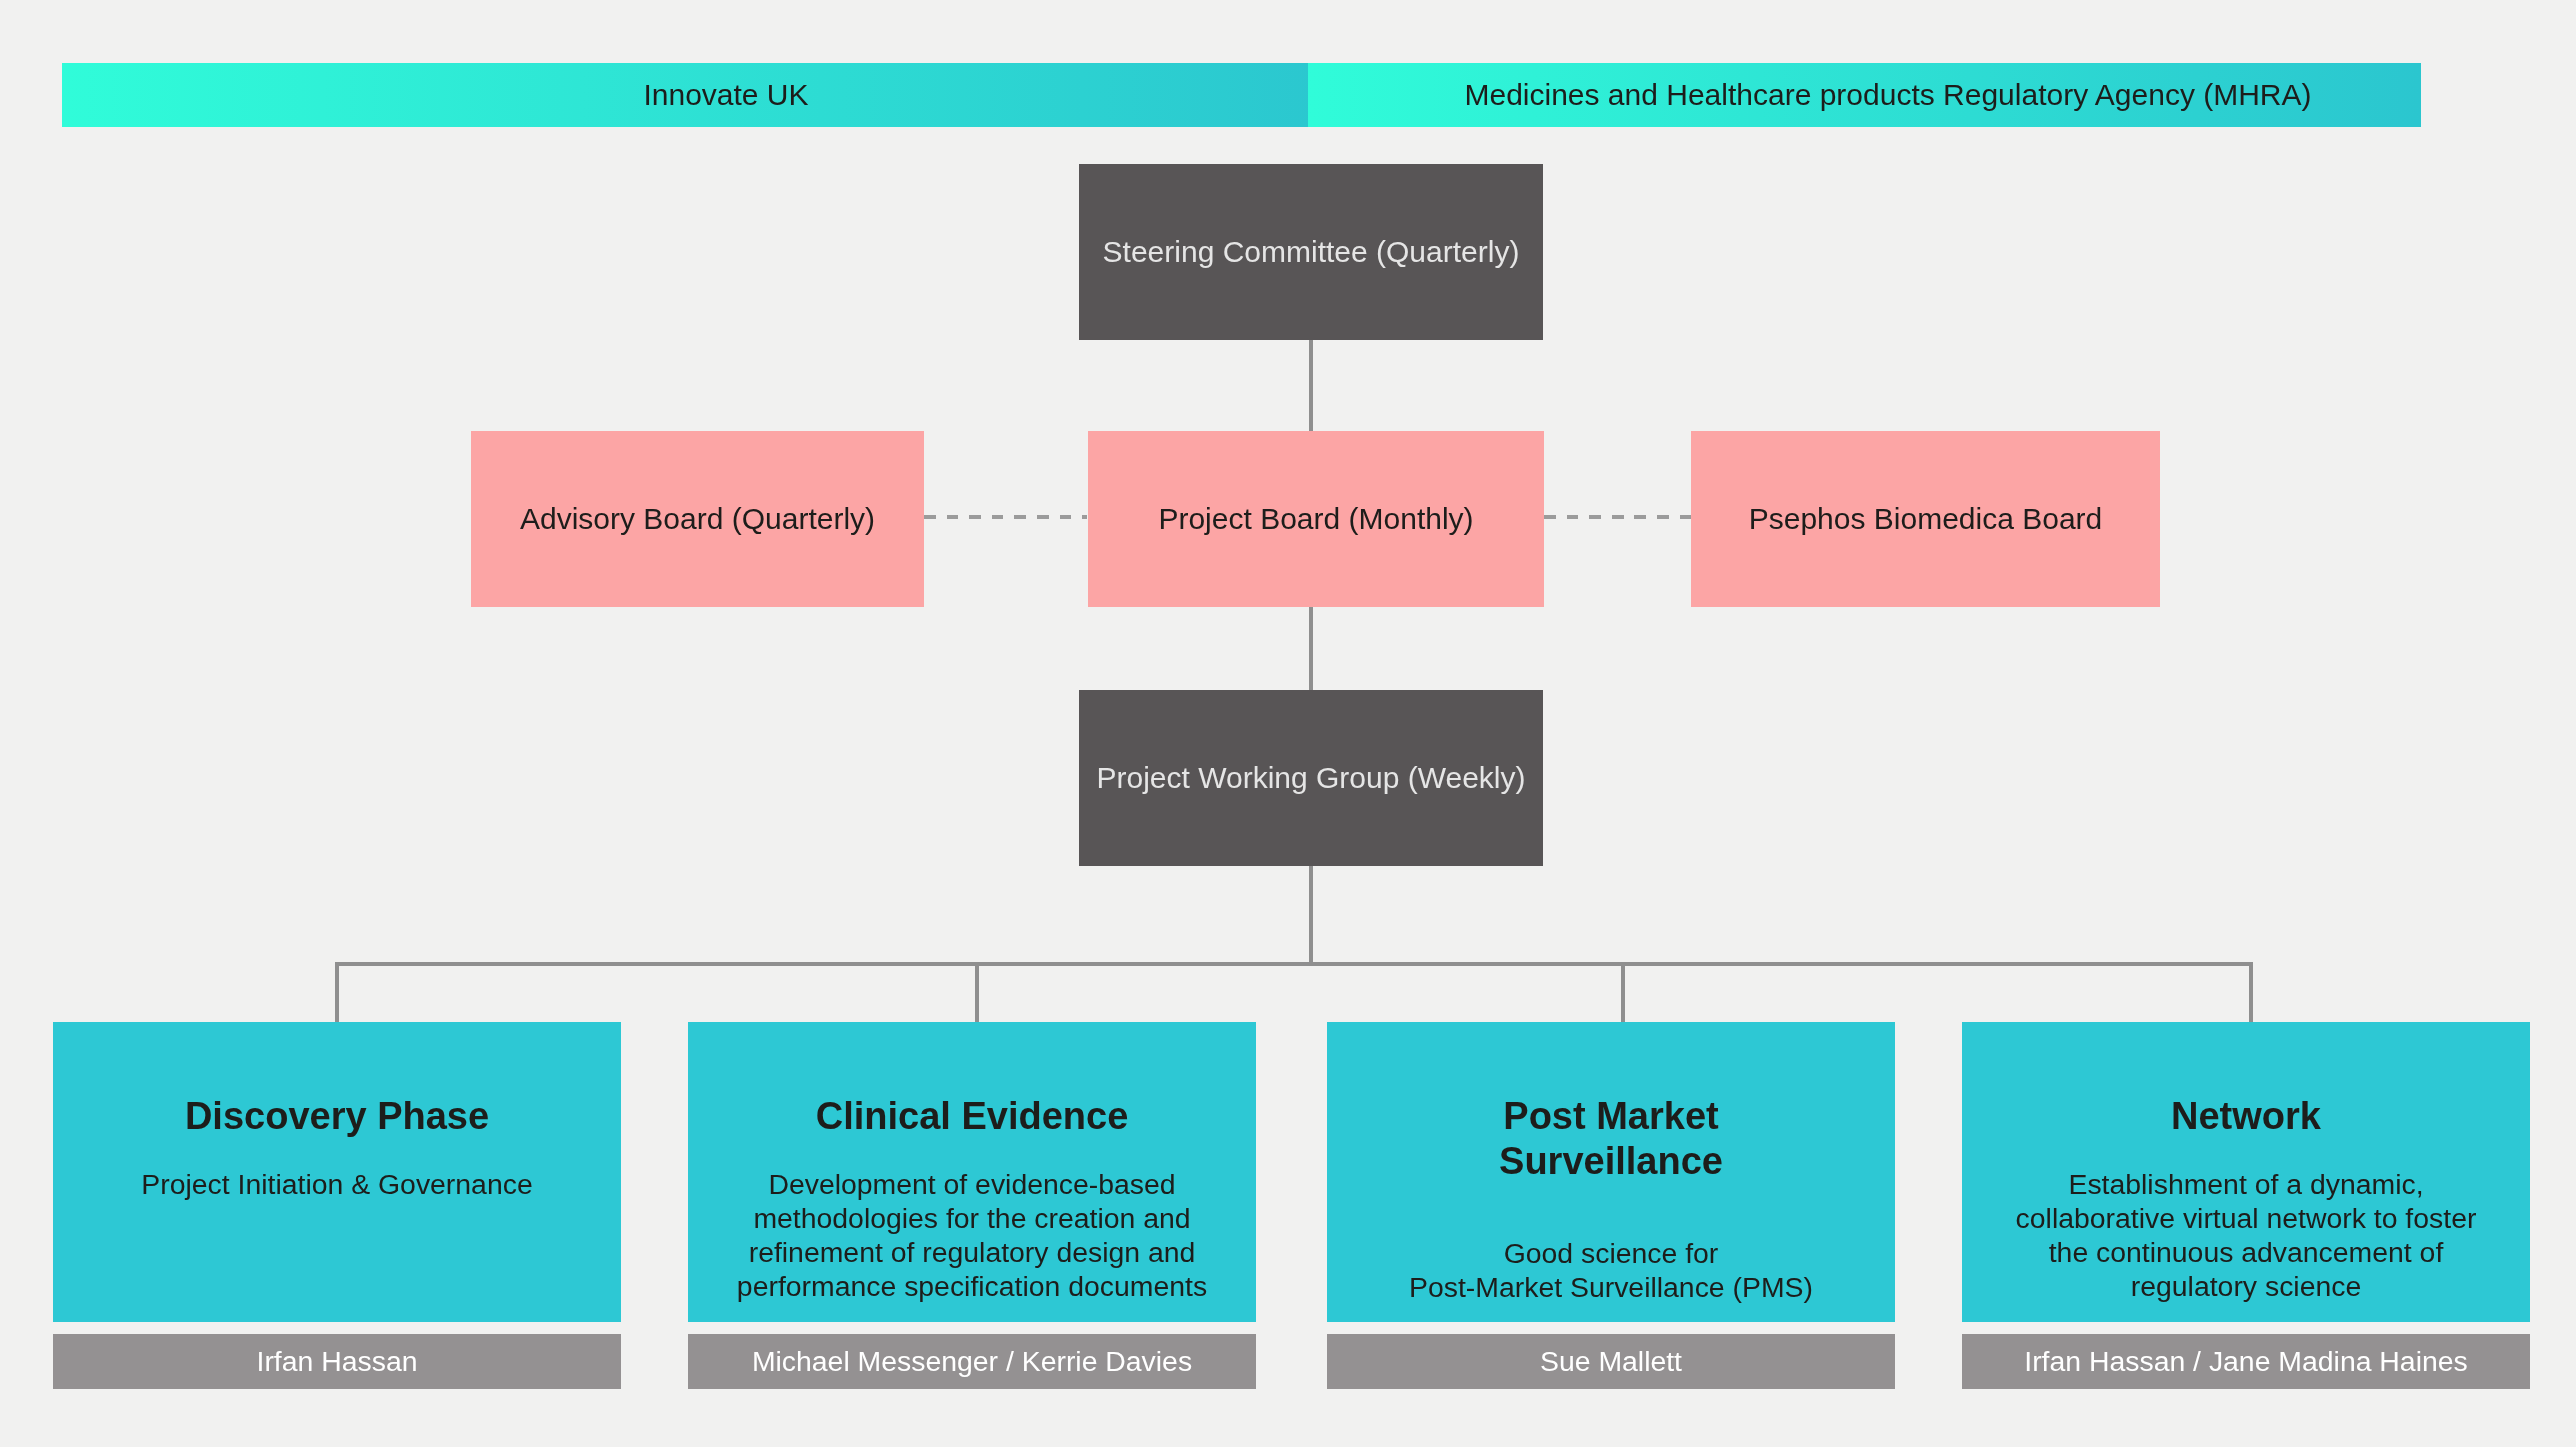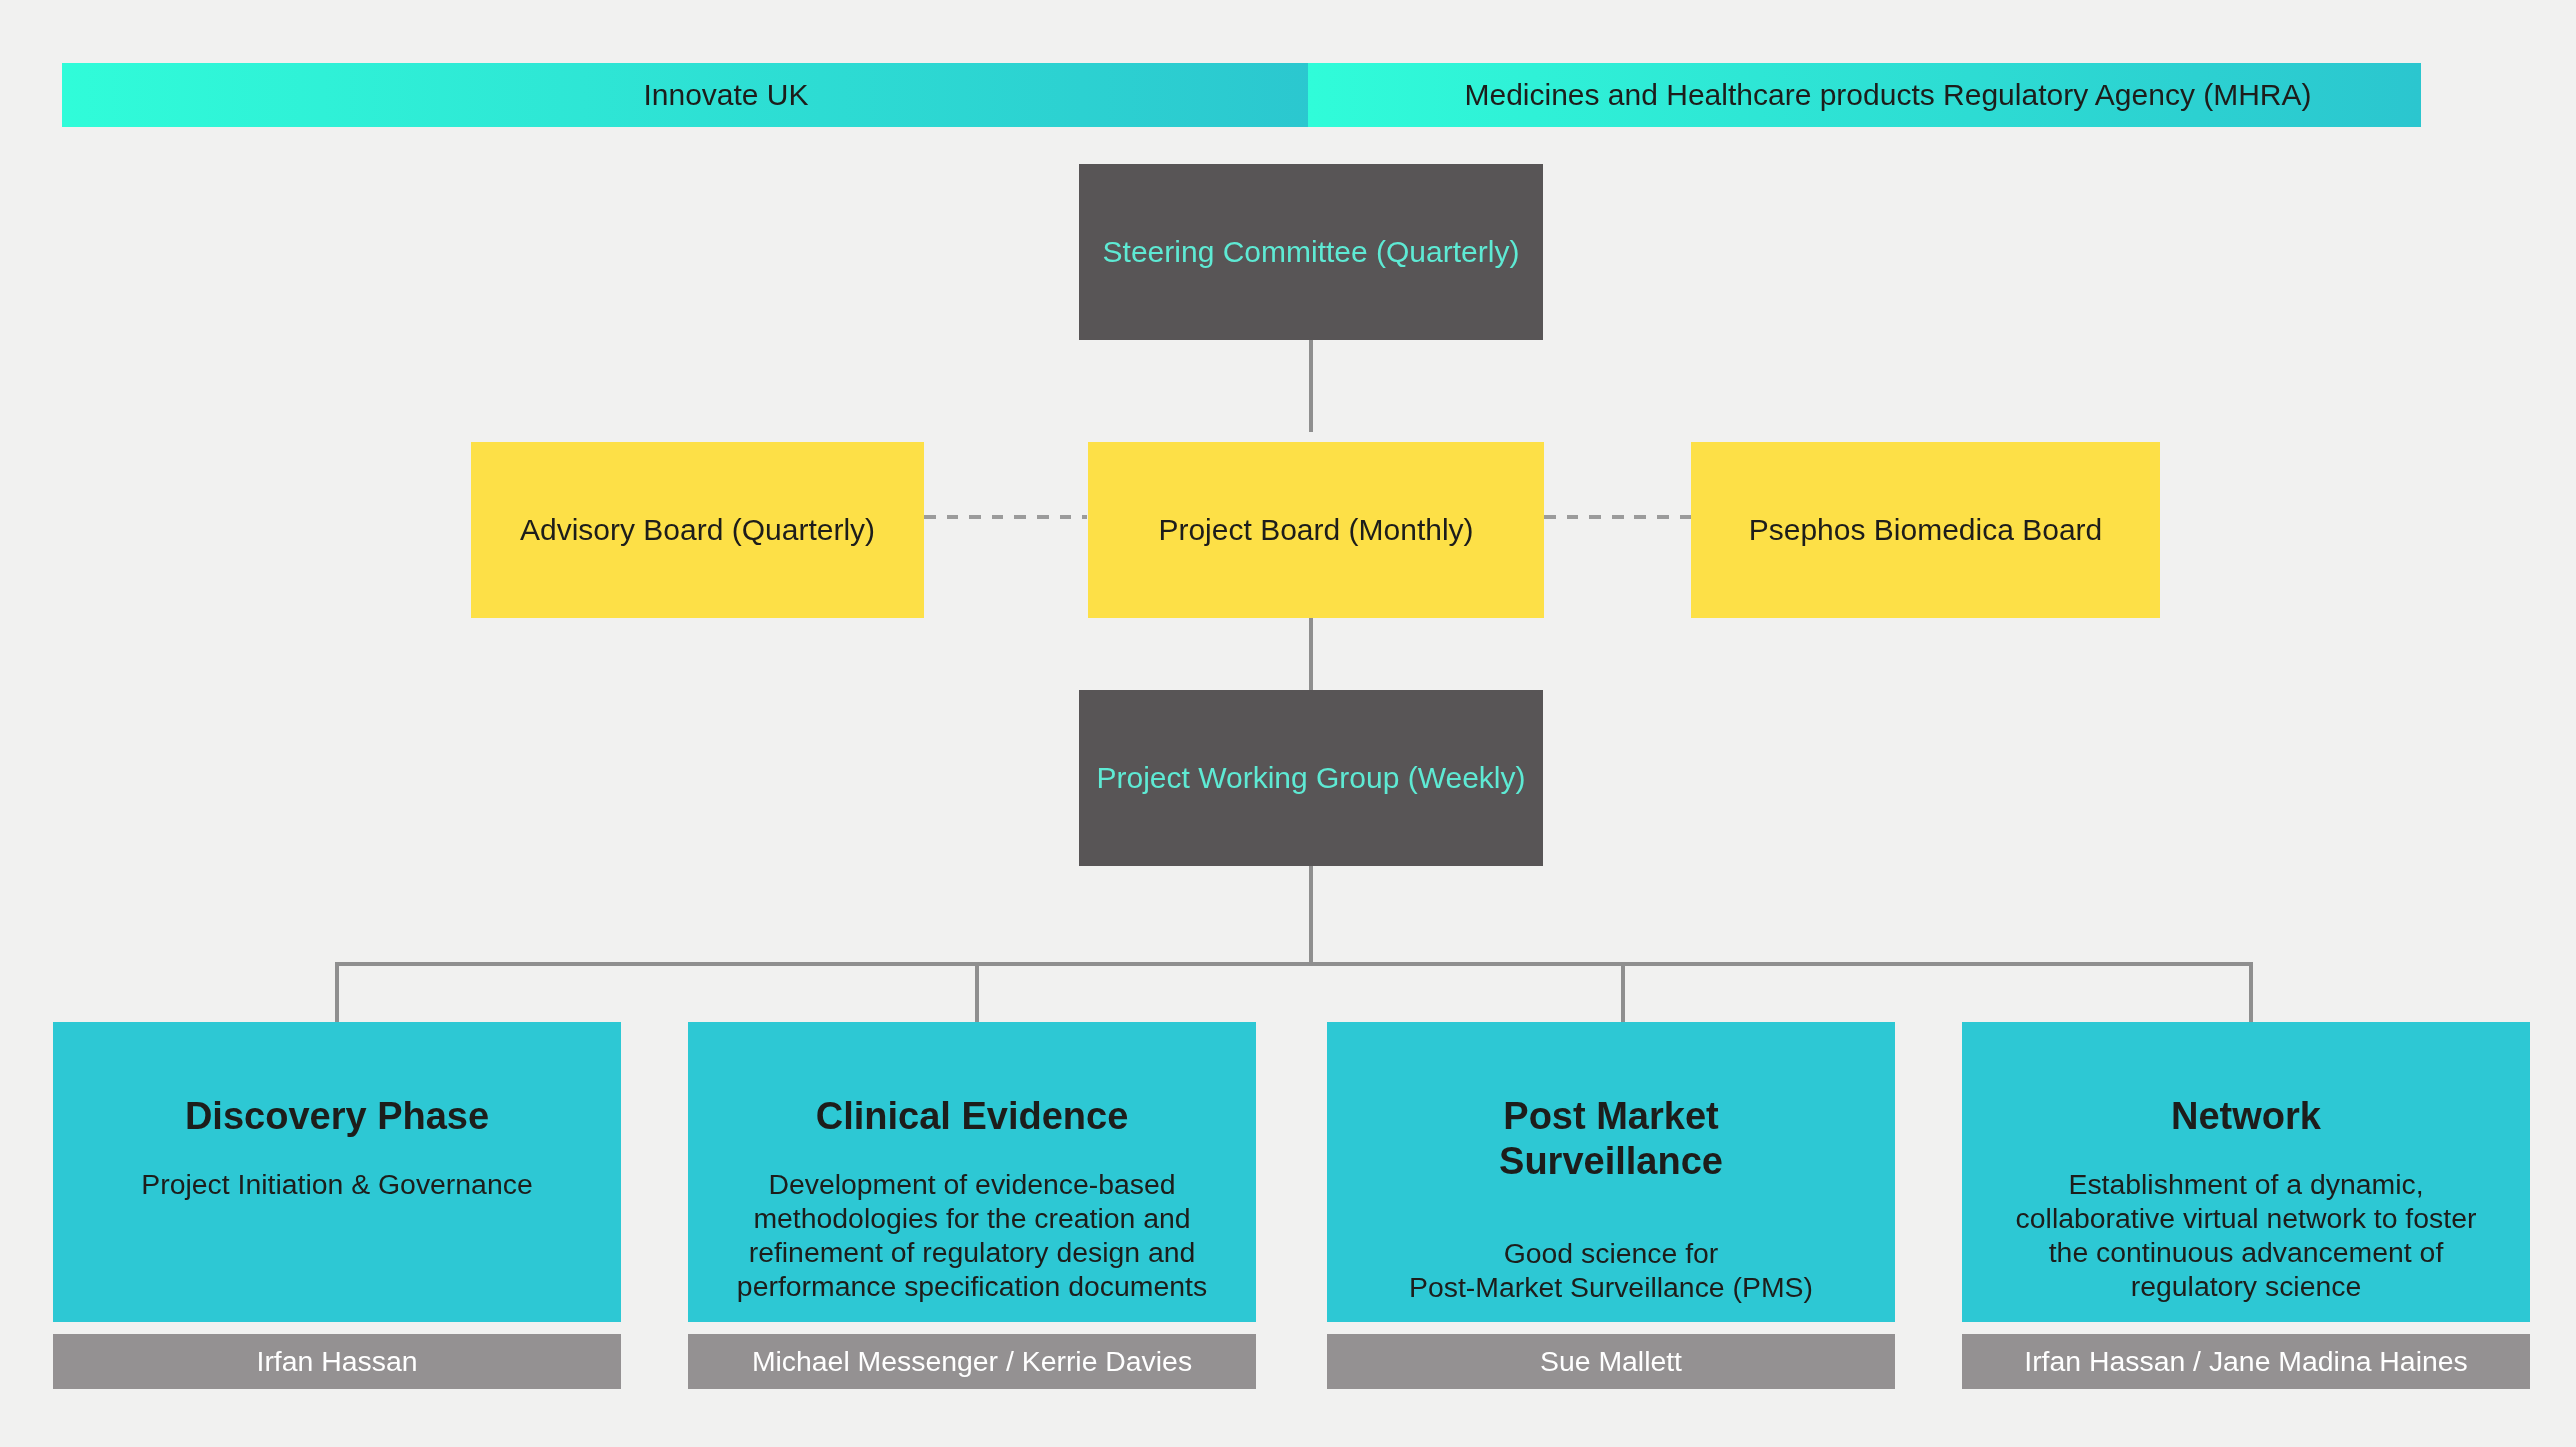--- a/index.html
+++ b/index.html
@@ -16,22 +16,22 @@
     display:flex;align-items:center;justify-content:center;
     text-align:center;
     font-size:30px;
     line-height:1.25;
   }
   .gradbar{
     background:linear-gradient(90deg,#30fcd9 0%,#2bc6cf 100%);
     color:#1d1d1b;
     padding-left:47px;
   }
-  .teal{background:#fde047;color:#1d1d1b;margin-top:11px;}
-  .dark{background:#585556;color:#5eead4;}
+  .teal{background:#fca5a5;color:#1d1d1b;}
+  .dark{background:#585556;color:#e5e5e5;}
   .line{position:absolute;background:#8f8f8f;}
   .dash{
     position:absolute;height:4.2px;
     background:repeating-linear-gradient(90deg,#9b9b9b 0 11.7px,rgba(0,0,0,0) 11.7px 22.6px);
   }
   
   .card{
     position:absolute;
     top:1022px;width:568px;height:367px;
     display:flex;flex-direction:column;gap:12px;

